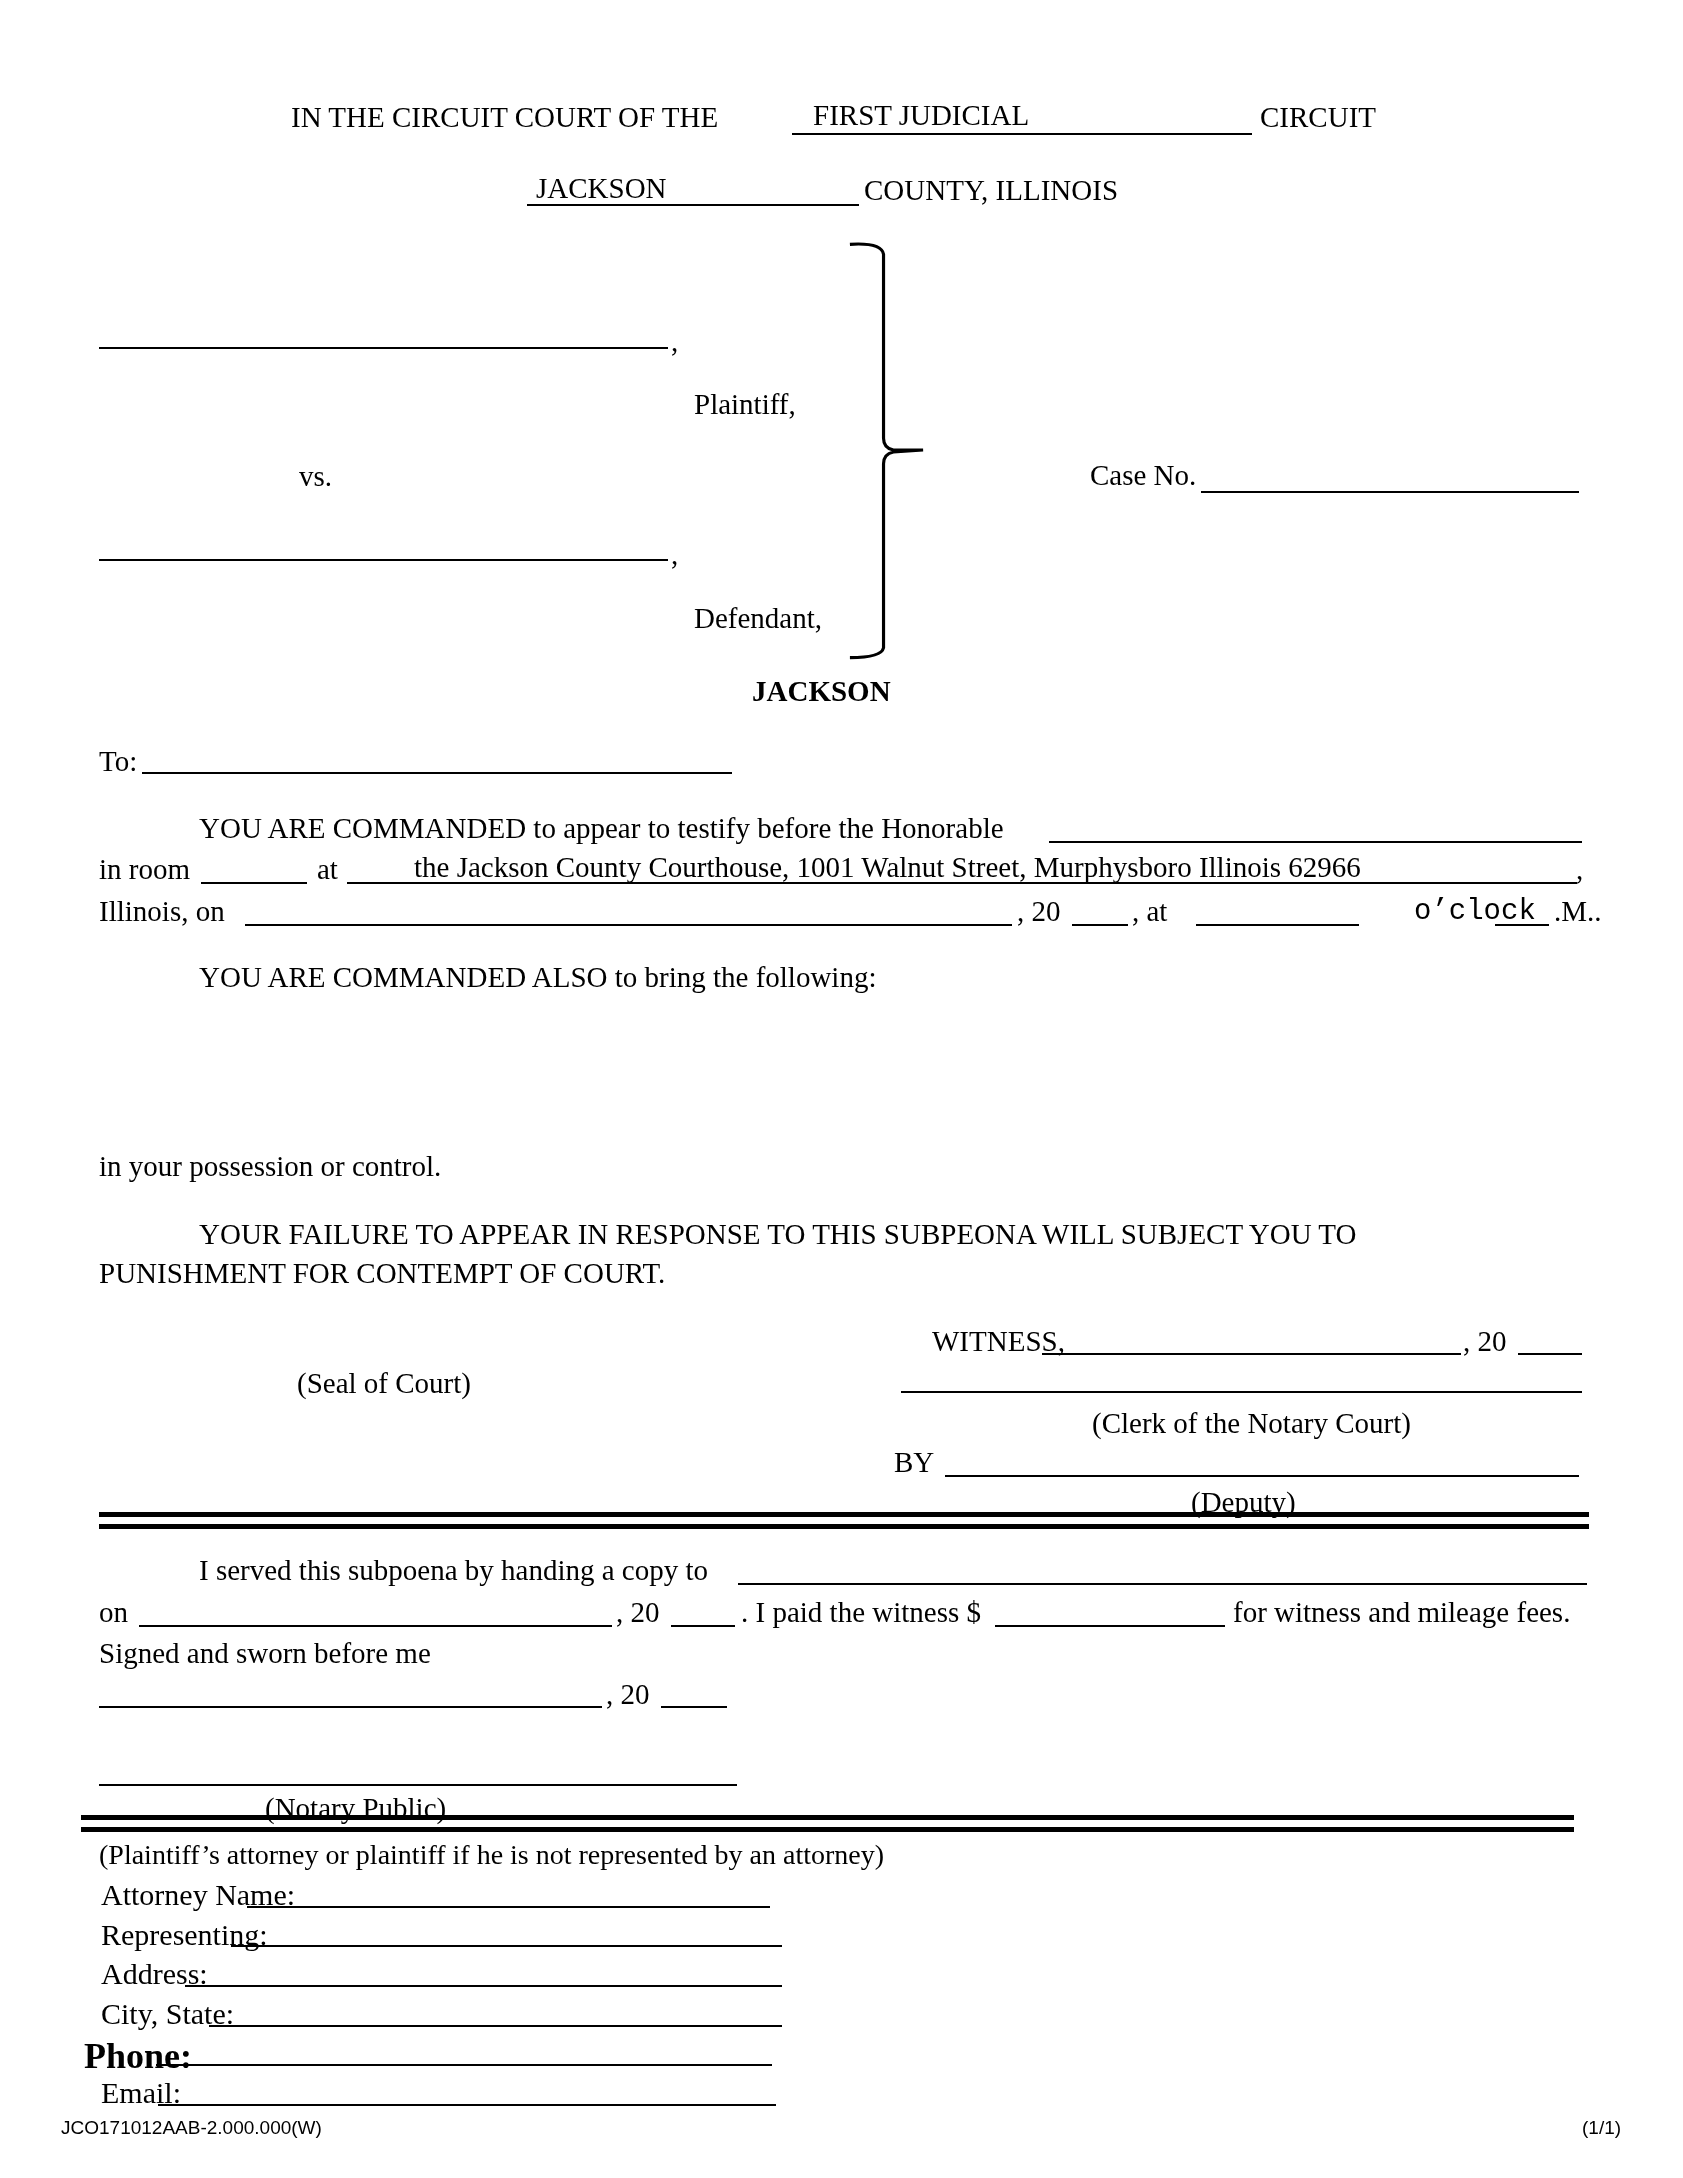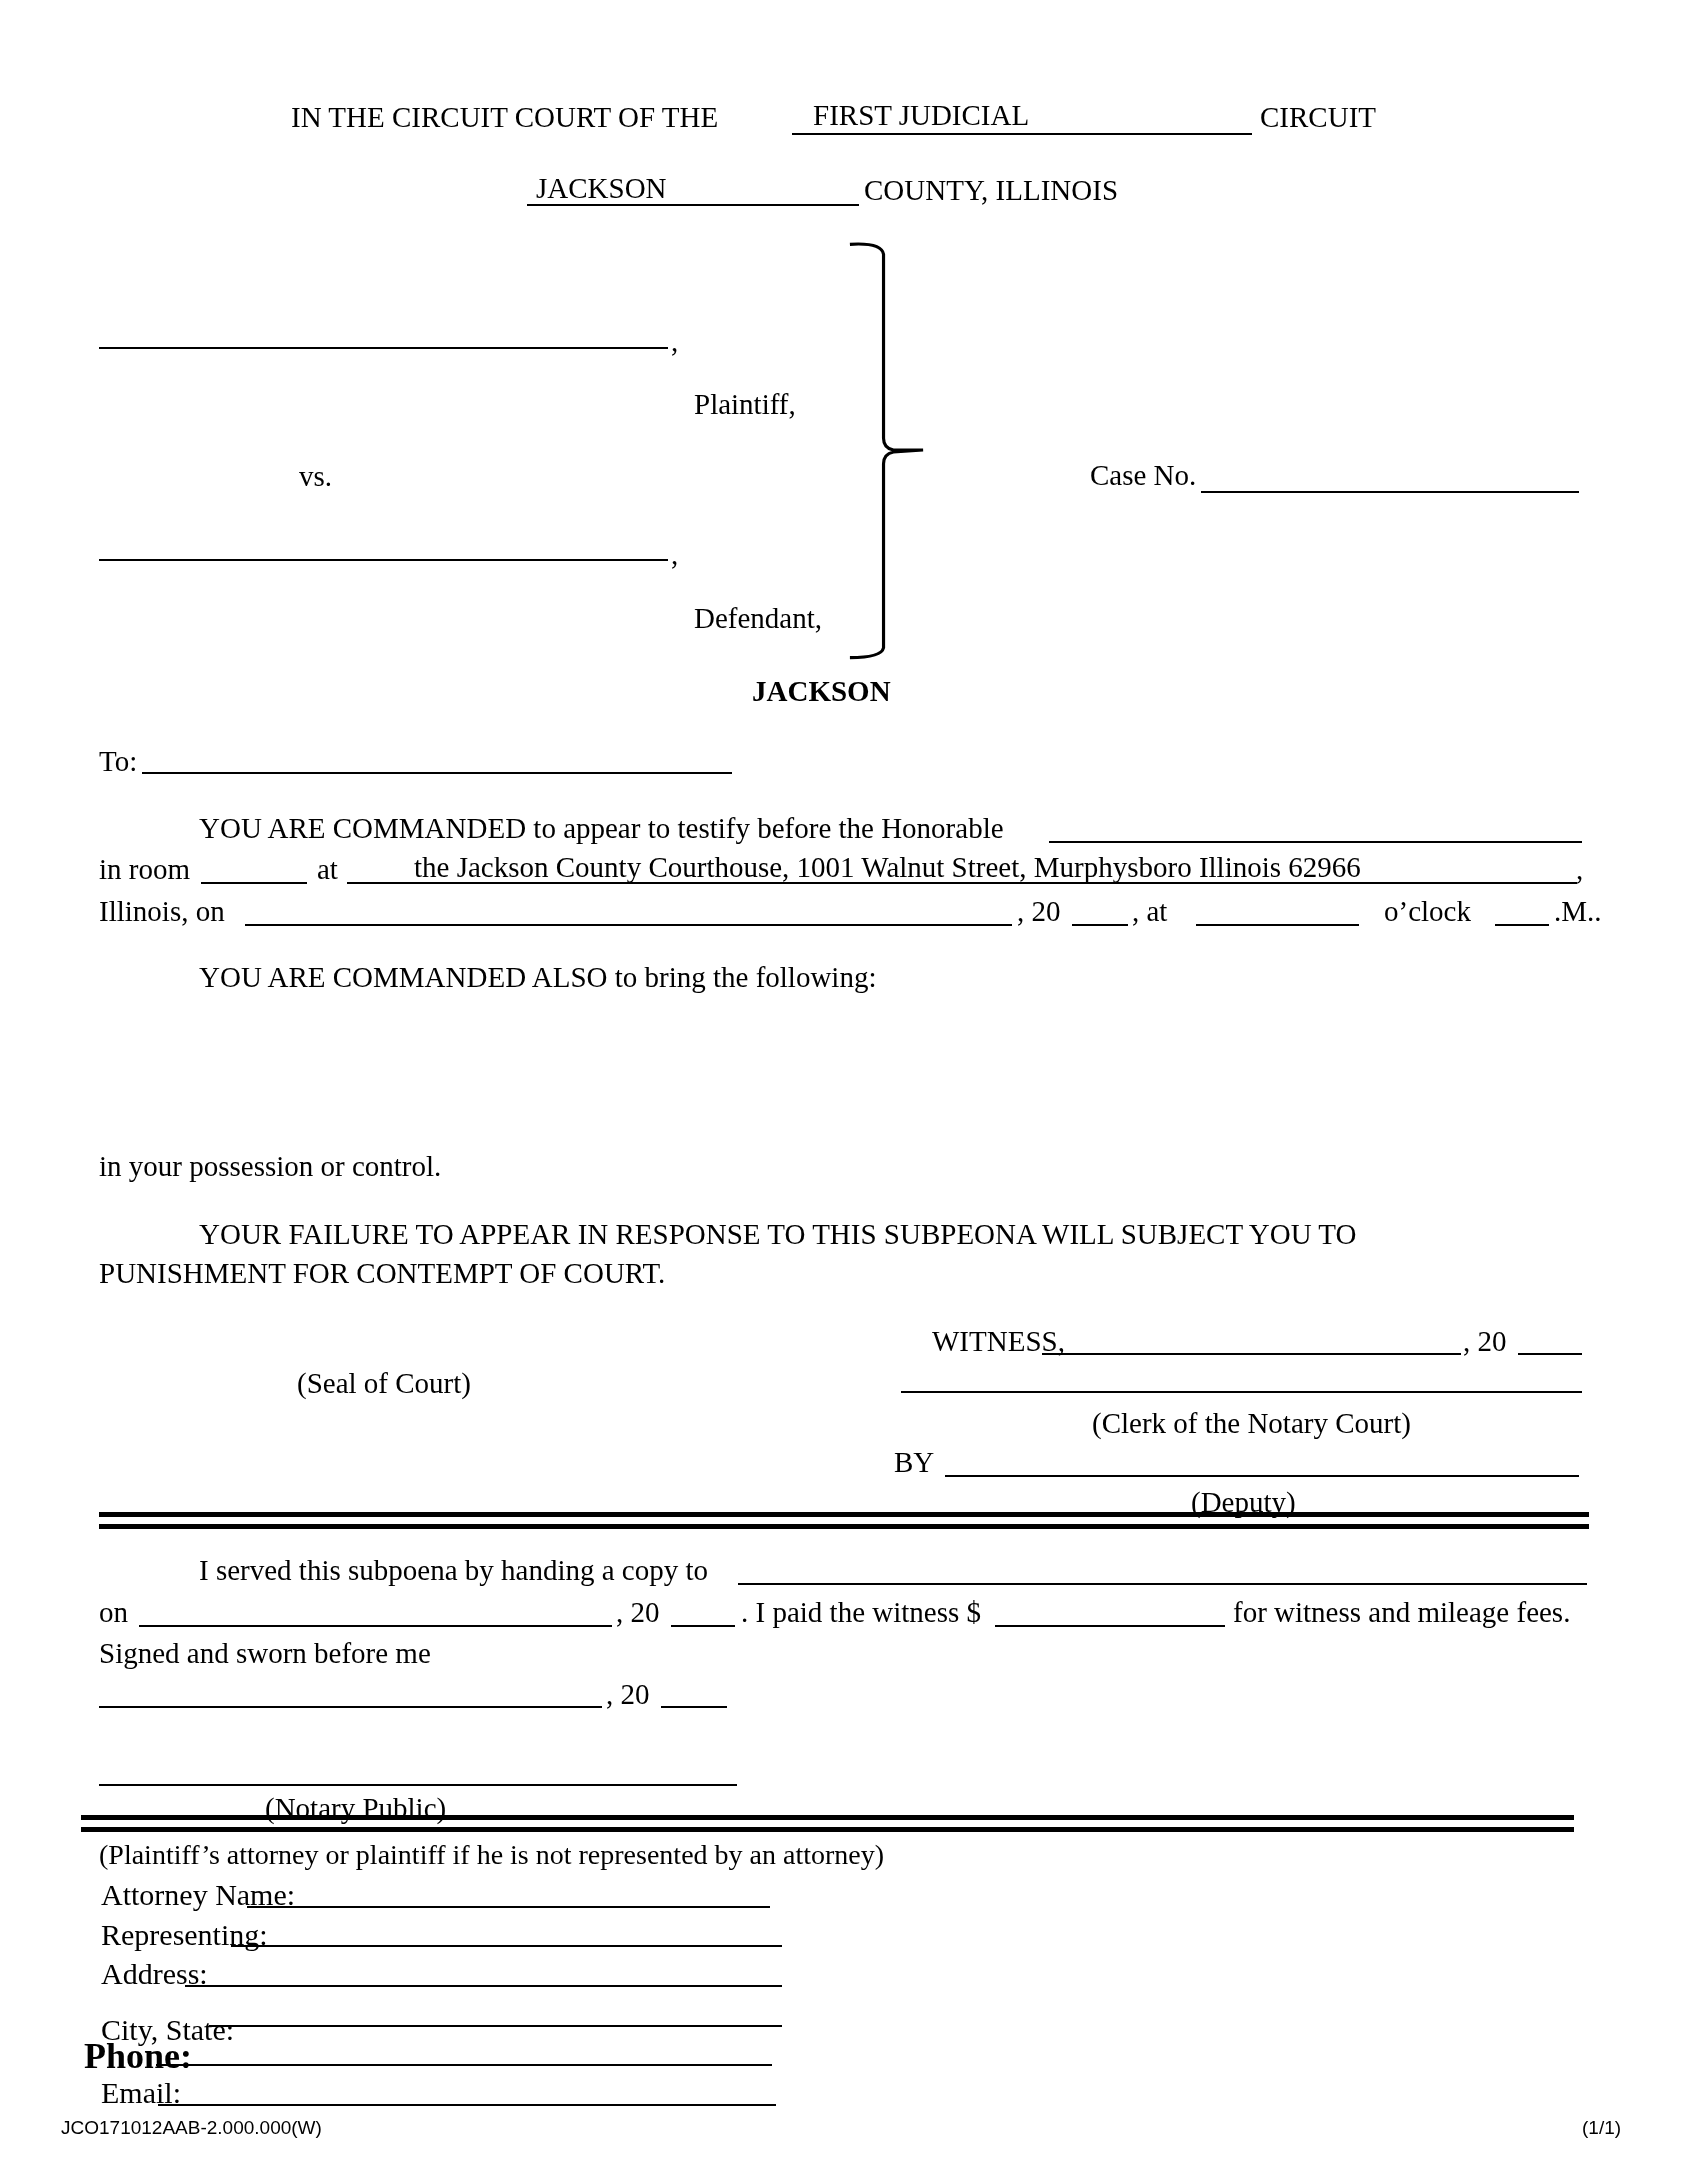--- a/index.html
+++ b/index.html
@@ -58,21 +58,21 @@
 <div class="line" style="left:347px; top:882px; width:1230px;"></div>
 <div class="abs" style="left:414px; top:853px;">the Jackson County Courthouse, 1001 Walnut Street, Murphysboro  Illinois 62966</div>
 <div class="abs" style="left:1576px; top:855px;">,</div>
 
 <div class="abs" style="left:99px; top:897px;">Illinois, on</div>
 <div class="line" style="left:245px; top:924px; width:767px;"></div>
 <div class="abs" style="left:1017px; top:897px;">, 20</div>
 <div class="line" style="left:1072px; top:924px; width:56px;"></div>
 <div class="abs" style="left:1132px; top:897px;">, at</div>
 <div class="line" style="left:1196px; top:924px; width:163px;"></div>
-<div class="abs" style="left:1384px; top:897px;">o’clock</div>
+<div class="abs" style="left:1414px; top:897px;font-family:Liberation Mono, monospace;">o’clock</div>
 <div class="line" style="left:1495px; top:924px; width:54px;"></div>
 <div class="abs" style="left:1554px; top:897px;">.M..</div>
 
 <div class="abs" style="left:199px; top:963px;">YOU ARE COMMANDED ALSO to bring the following:</div>
 <div class="abs" style="left:99px; top:1000px; width:1485px; height:149px;"></div>
 <div class="abs" style="left:99px; top:1152px;">in your possession or control.</div>
 
 <div class="abs" style="left:199px; top:1220px;">YOUR FAILURE TO APPEAR IN RESPONSE TO THIS SUBPEONA WILL SUBJECT YOU TO</div>
 <div class="abs" style="left:99px; top:1259px;">PUNISHMENT FOR CONTEMPT OF COURT.</div>
 
@@ -119,21 +119,21 @@
 
 <div class="abs" style="left:101px; top:1880px; font-size:30px;">Attorney Name:</div>
 <div class="line" style="left:247px; top:1906px; width:523px;"></div>
 
 <div class="abs" style="left:101px; top:1920px; font-size:30px;">Representing:</div>
 <div class="line" style="left:231px; top:1945px; width:551px;"></div>
 
 <div class="abs" style="left:101px; top:1959px; font-size:30px;">Address:</div>
 <div class="line" style="left:185px; top:1985px; width:597px;"></div>
 
-<div class="abs" style="left:101px; top:1999px; font-size:30px;margin-top:16px;">City,  State:</div>
+<div class="abs" style="left:101px; top:1999px; font-size:30px;">City,  State:</div>
 <div class="line" style="left:209px; top:2025px; width:573px;"></div>
 
 <div class="abs" style="left:84px; top:2038px; font-size:36px;font-weight:bold;">Phone:</div>
 <div class="line" style="left:156px; top:2064px; width:616px;"></div>
 
 <div class="abs" style="left:101px; top:2078px; font-size:30px;">Email:</div>
 <div class="line" style="left:158px; top:2104px; width:618px;"></div>
 
 <div class="abs footer" style="left:61px; top:2118px;">JCO171012AAB-2.000.000(W)</div>
 <div class="abs footer" style="left:1582px; top:2118px;">(1/1)</div>

